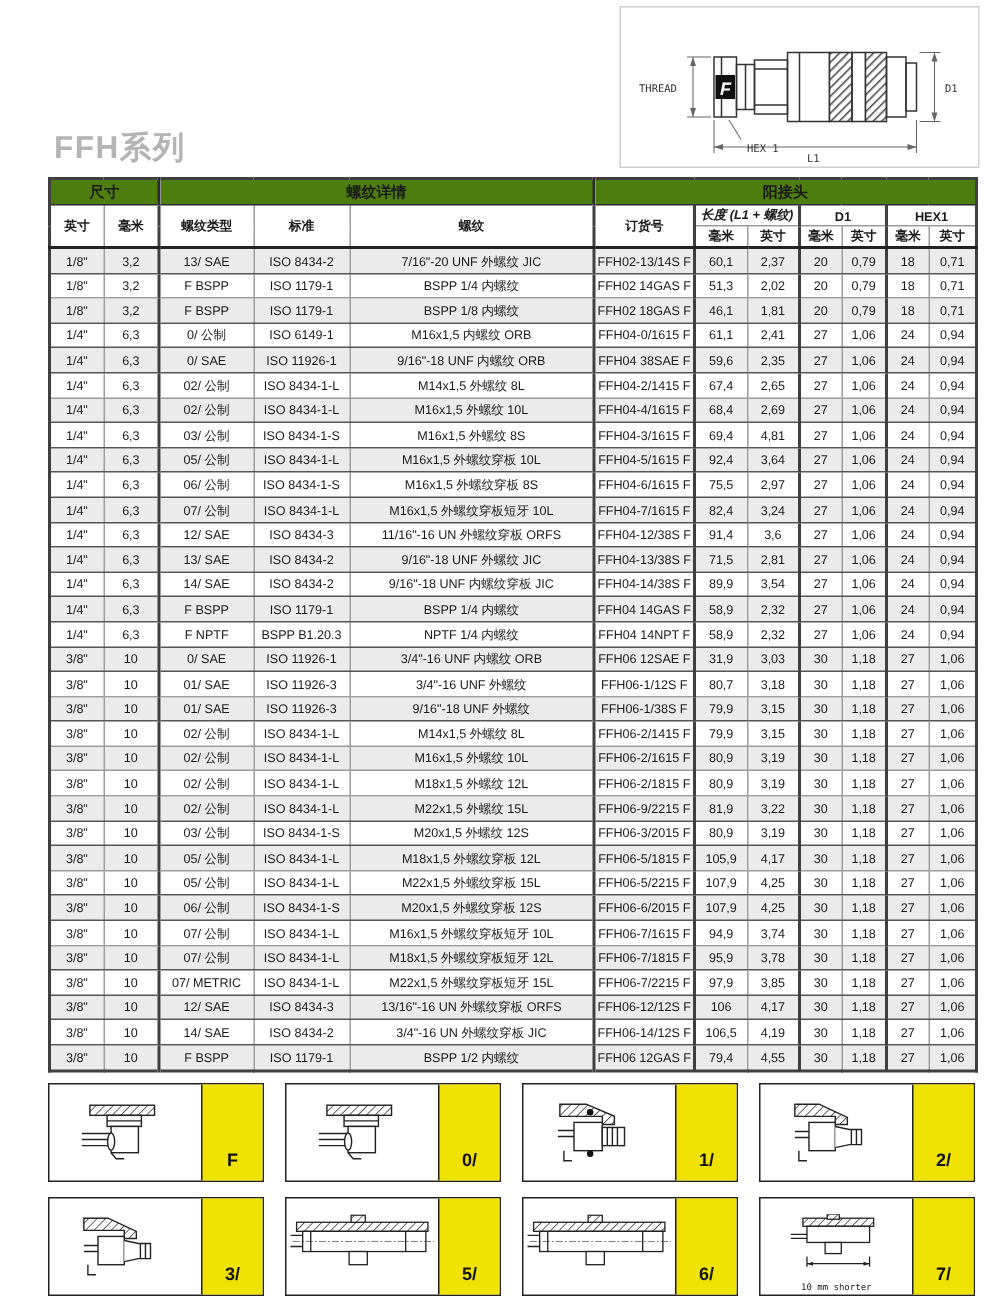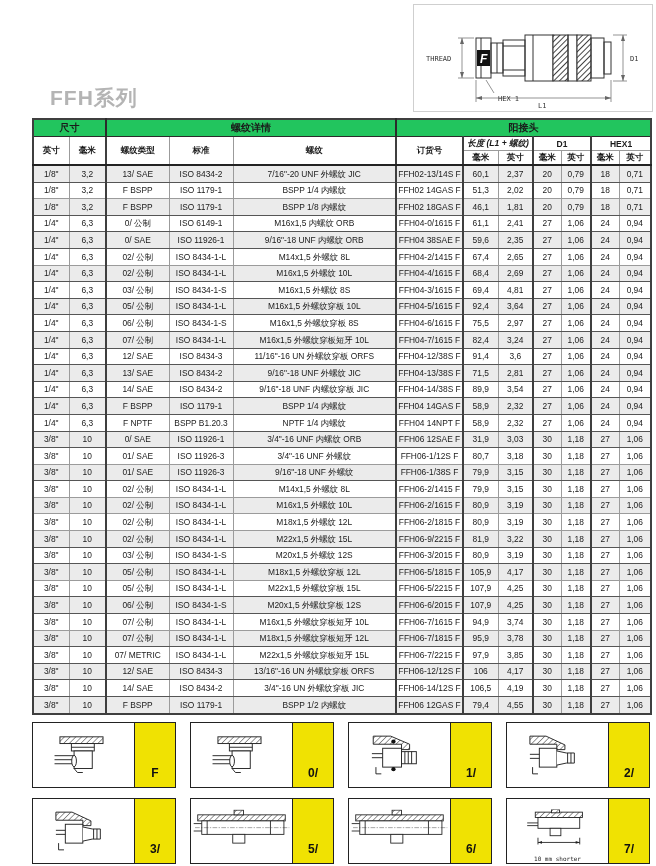--- a/index.html
+++ b/index.html
@@ -1,28 +1,28 @@
 <!DOCTYPE html>
 <html><head>
 <meta charset="utf-8">
 <style>
   html,body{margin:0;padding:0;background:#fff;}
   body{width:656px;height:866px;position:relative;font-family:"Liberation Sans",sans-serif;color:#1a1a1a;overflow:hidden;}
 
-  .page-title{position:absolute;left:36px;top:84px;font-size:21px;font-weight:bold;color:#b4b4b4;letter-spacing:1px;margin-left:14px;}
+  .page-title{position:absolute;left:36px;top:84px;font-size:21px;font-weight:bold;color:#b4b4b4;letter-spacing:1px;}
 
   .diagram-box{position:absolute;left:413px;top:4px;width:238px;height:106px;border:1px solid #cfcfcf;background:#fff;}
   .diagram-box svg{width:100%;height:100%;display:block;}
   .dim-text{font-family:"DejaVu Sans Mono",monospace;font-size:7px;fill:#333;}
 
   table.spec{position:absolute;left:32px;top:118px;width:618px;border-collapse:collapse;table-layout:fixed;border:2px solid #3f3f3f;}
   .spec th,.spec td{border:1px solid #9b9b9b;text-align:center;padding:0;overflow:hidden;white-space:nowrap;}
   .spec .maj{border-right:2px solid #3f3f3f;}
   .spec thead th{font-weight:bold;background:#fff;}
-  .spec tr.yellow th{background:#22c55e;font-size:10px;height:16px;border-color:#2b2b2b;}
+  .spec tr.yellow th{background:#4d7c0f;font-size:10px;height:16px;border-color:#2b2b2b;}
   .spec tr.sub1 th{font-size:8.5px;height:13px;}
   .spec tr.sub2 th{font-size:8.5px;height:13px;}
   .spec th.len-label{font-size:7.5px;font-style:italic;}
   .spec thead tr.sub2 th, .spec thead tr.sub1 th[rowspan]{border-bottom:2px solid #222;}
   .spec tbody td{font-size:8.4px;height:15.6px;line-height:1;}
   .spec tbody tr.odd{background:#ebebeb;}
   .spec tbody tr.grp-end td{border-bottom:1.5px solid #555;}
 
   .fittings{position:absolute;left:32px;top:722px;width:618px;display:flex;flex-wrap:wrap;justify-content:space-between;}
   .fit-cell{width:144px;height:66px;border:1px solid #222;display:flex;background:#fff;margin-bottom:10px;box-sizing:border-box;}

